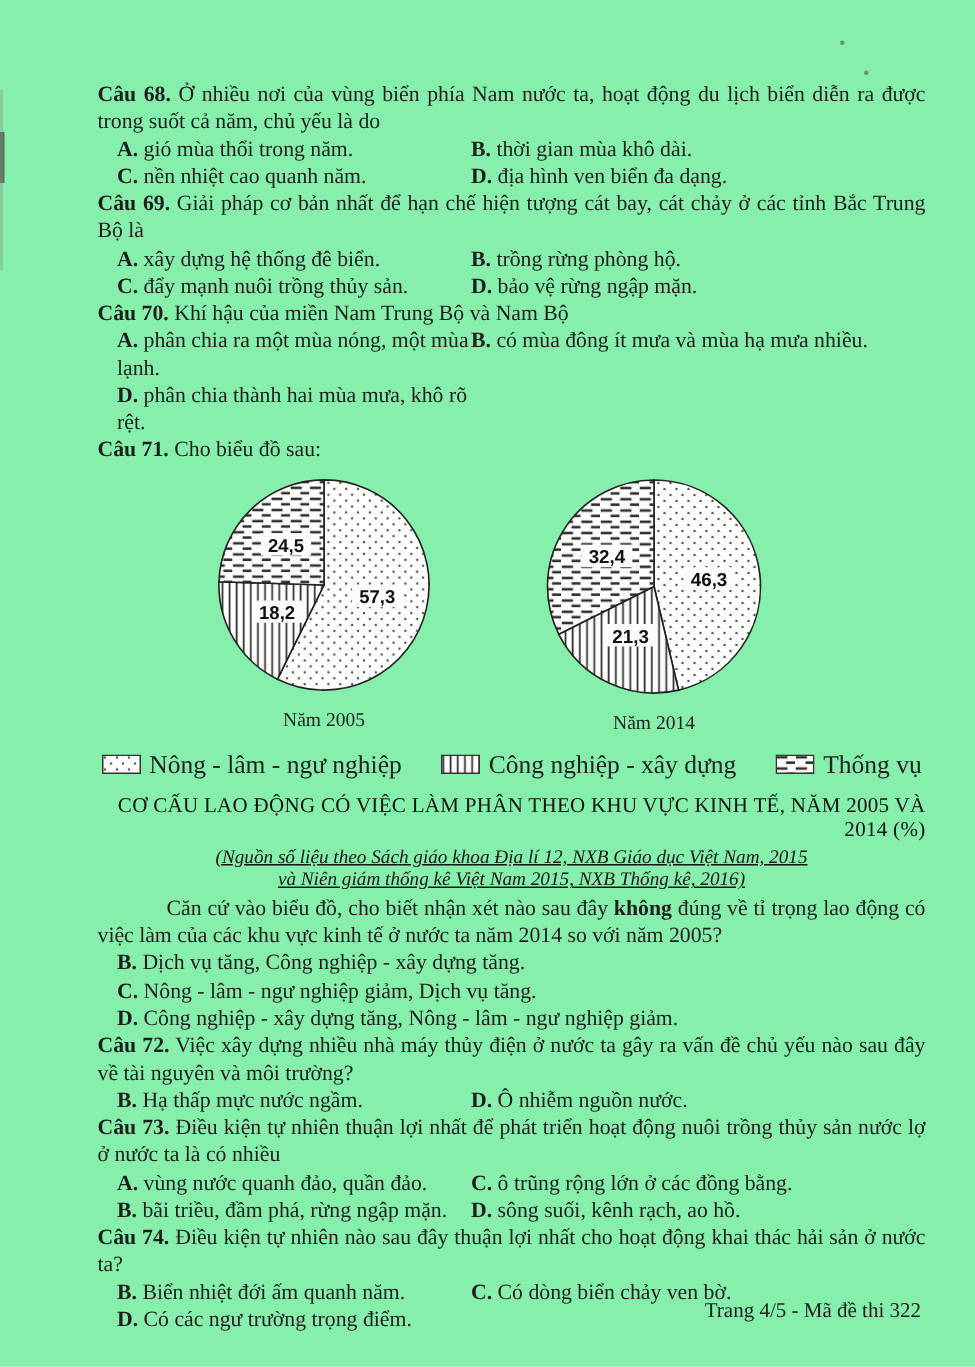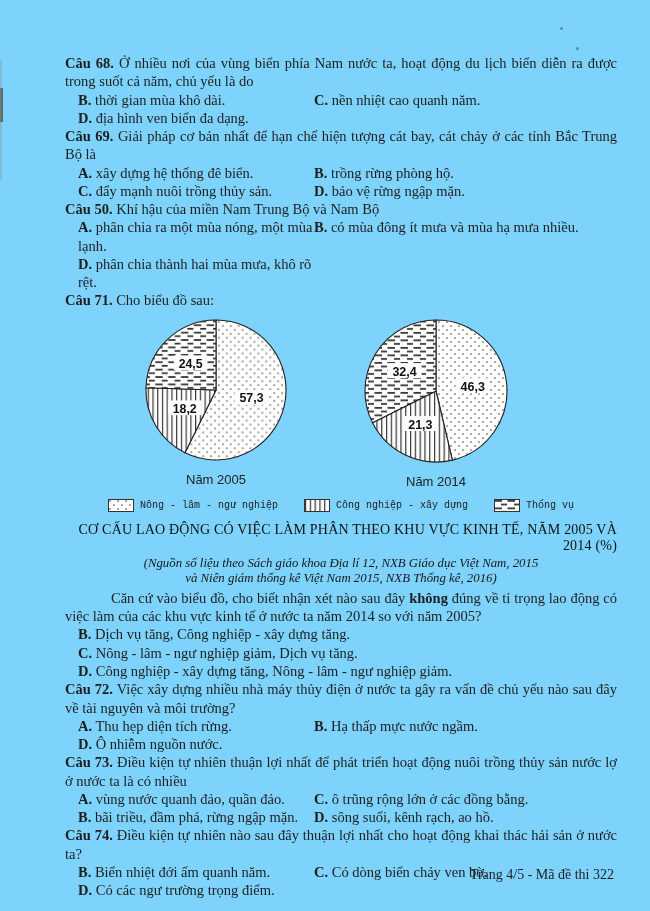--- a/index.html
+++ b/index.html
@@ -4,21 +4,21 @@
 <style>
   html,body{margin:0;padding:0;}
   body{
     width:650px;height:911px;
     background:#eef3f2;
     font-family:"Liberation Serif", serif;
     color:#1e1e1e;
   }
   .page{
     position:relative;width:650px;height:911px;
-    background:#7dd3fc;
+    background:#86efac;
     overflow:hidden;
   }
   .scan-sliver{position:absolute;left:0;top:88px;width:3px;height:34px;background:#4a4f49;opacity:.8;}
   .scan-sliver2{position:absolute;left:0;top:60px;width:2px;height:120px;background:#8a8f88;opacity:.35;}
   .speck{position:absolute;width:3px;height:3px;background:#555;border-radius:50%;opacity:.6;}
   .content{position:absolute;left:65px;top:54px;width:552px;}
   .question{margin:0;}
   .stem{margin:0;font-size:14.5px;line-height:1.26;text-align:justify;}
   .stem b.qnum{font-weight:bold;}
   .opts{margin-left:13px;}
@@ -26,69 +26,70 @@
   .opt{margin:0;font-size:14.5px;line-height:1.26;}
   .opt b{font-weight:bold;}
   .indent-first{text-indent:46px;}
   
   .chart-block{margin:6px 0 2px 0;}
   .pies{display:flex;align-items:flex-start;}
   .pie-fig{display:flex;flex-direction:column;align-items:center;width:150px;}
   .fig1{margin-left:76px;}
   .fig2{margin-left:70px;}
   .pie-caption{
-    margin-top:8px;font-family:Liberation Sans, sans-serif;
+    margin-top:8px;font-family:Liberation Serif, serif;
     font-size:13px;color:#222;
   }
   .legend{
     margin-top:10px;display:flex;justify-content:center;gap:26px;
-    font-family:Liberation Mono, monospace;font-size:10px;color:#222;
+    font-family:Liberation Serif, serif;font-size:17px;color:#222;
     align-items:center;
   }
   .leg-item{display:flex;align-items:center;gap:6px;}
   .chart-title{
     margin-top:10px;text-align:right;font-size:14px;color:#111;
     letter-spacing:.2px;
   }
-  .chart-source{text-align:center;font-style:italic;font-size:12.8px;line-height:1.22;color:#161616;}
+  .chart-source{text-align:center;font-style:italic;font-size:12.8px;line-height:1.22;color:#161616;text-decoration:underline;}
   .chart-source.first{margin-top:2px;}
   .footer{
     position:absolute;right:36px;bottom:28px;
     font-size:14px;color:#1e1e1e;
   }
 </style>
 </head>
 <body>
 
 <div class="page">
   <div class="scan-sliver"></div>
   <div class="scan-sliver2"></div>
   <div class="speck" style="left:560px;top:27px;"></div>
   <div class="speck" style="left:576px;top:47px;"></div>
 
   <div class="content">
     <div class="question">
         <p class="stem"><b class="qnum">Câu 68.</b> Ở nhiều nơi của vùng biển phía Nam nước ta, hoạt động du lịch biển diễn ra được trong suốt cả năm, chủ yếu là do</p>
         <div class="opts c2">
+          <p class="opt"><b>A.</b> gió mùa thổi trong năm.</p>
           <p class="opt"><b>B.</b> thời gian mùa khô dài.</p>
           <p class="opt"><b>C.</b> nền nhiệt cao quanh năm.</p>
           <p class="opt"><b>D.</b> địa hình ven biển đa dạng.</p>
         </div>
       </div>
     <div class="question">
         <p class="stem"><b class="qnum">Câu 69.</b> Giải pháp cơ bản nhất để hạn chế hiện tượng cát bay, cát chảy ở các tỉnh Bắc Trung Bộ là</p>
         <div class="opts c2">
           <p class="opt"><b>A.</b> xây dựng hệ thống đê biển.</p>
           <p class="opt"><b>B.</b> trồng rừng phòng hộ.</p>
           <p class="opt"><b>C.</b> đẩy mạnh nuôi trồng thủy sản.</p>
           <p class="opt"><b>D.</b> bảo vệ rừng ngập mặn.</p>
         </div>
       </div>
     <div class="question">
-        <p class="stem"><b class="qnum">Câu 50.</b> Khí hậu của miền Nam Trung Bộ và Nam Bộ</p>
+        <p class="stem"><b class="qnum">Câu 70.</b> Khí hậu của miền Nam Trung Bộ và Nam Bộ</p>
         <div class="opts c2">
           <p class="opt"><b>A.</b> phân chia ra một mùa nóng, một mùa lạnh.</p>
           <p class="opt"><b>B.</b> có mùa đông ít mưa và mùa hạ mưa nhiều.</p>
           <p class="opt"><b>D.</b> phân chia thành hai mùa mưa, khô rõ rệt.</p>
         </div>
       </div>
     <div class="question">
         <p class="stem"><b class="qnum">Câu 71.</b> Cho biểu đồ sau:</p>
       </div>
 
@@ -249,21 +250,20 @@
         <p class="stem indent-first"><span>Căn cứ vào biểu đồ, cho biết nhận xét nào sau đây </span><b>không</b><span> đúng về tỉ trọng lao động có việc làm của các khu vực kinh tế ở nước ta năm 2014 so với năm 2005?</span></p>
         <div class="opts c1">
           <p class="opt"><b>B.</b> Dịch vụ tăng, Công nghiệp - xây dựng tăng.</p>
           <p class="opt"><b>C.</b> Nông - lâm - ngư nghiệp giảm, Dịch vụ tăng.</p>
           <p class="opt"><b>D.</b> Công nghiệp - xây dựng tăng, Nông - lâm - ngư nghiệp giảm.</p>
         </div>
       </div>
     <div class="question">
         <p class="stem"><b class="qnum">Câu 72.</b> Việc xây dựng nhiều nhà máy thủy điện ở nước ta gây ra vấn đề chủ yếu nào sau đây về tài nguyên và môi trường?</p>
         <div class="opts c2">
-          <p class="opt"><b>A.</b> Thu hẹp diện tích rừng.</p>
           <p class="opt"><b>B.</b> Hạ thấp mực nước ngầm.</p>
           <p class="opt"><b>D.</b> Ô nhiễm nguồn nước.</p>
         </div>
       </div>
     <div class="question">
         <p class="stem"><b class="qnum">Câu 73.</b> Điều kiện tự nhiên thuận lợi nhất để phát triển hoạt động nuôi trồng thủy sản nước lợ ở nước ta là có nhiều</p>
         <div class="opts c2">
           <p class="opt"><b>A.</b> vùng nước quanh đảo, quần đảo.</p>
           <p class="opt"><b>C.</b> ô trũng rộng lớn ở các đồng bằng.</p>
           <p class="opt"><b>B.</b> bãi triều, đầm phá, rừng ngập mặn.</p>

